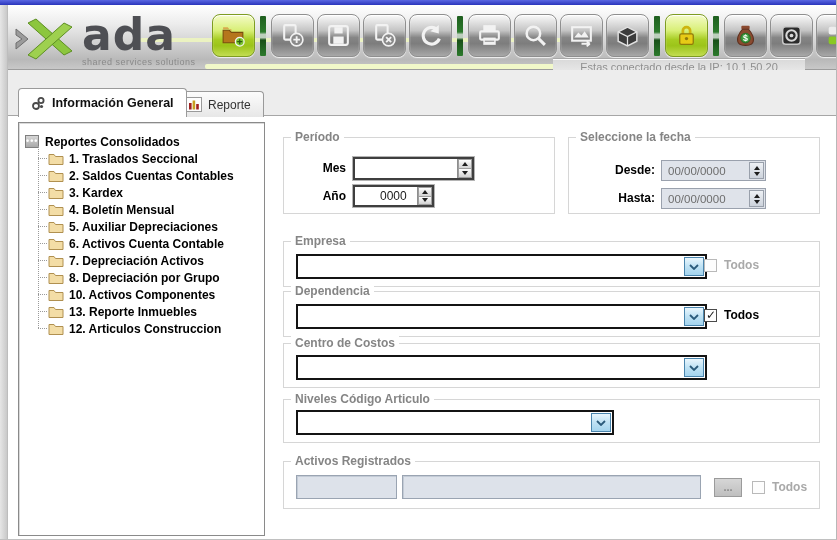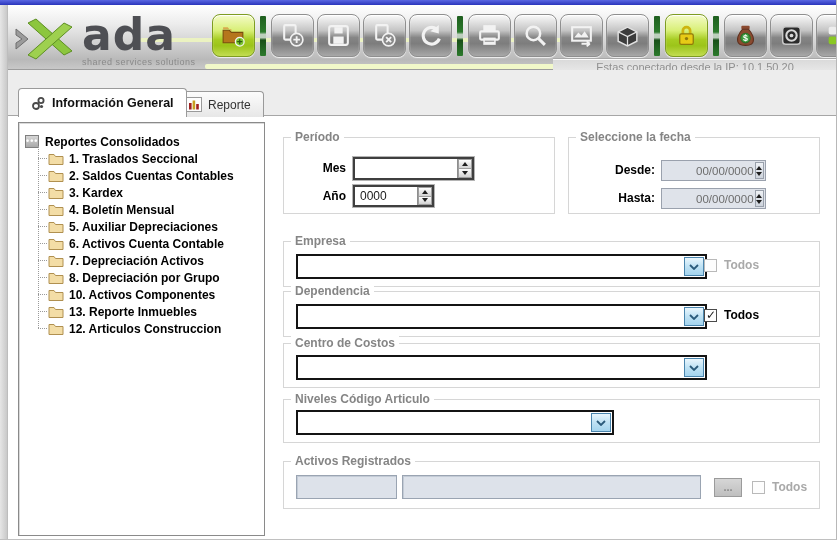--- a/index.html
+++ b/index.html
@@ -27,21 +27,21 @@
 
   .tb-buttons { position:absolute; left:212px; top:9px; display:flex; align-items:center; }
   .tbtn { width:43px; height:43px; border-radius:8px; margin-right:3px; cursor:pointer; flex:0 0 auto;
           border:1px solid #8f8f8f; display:flex; align-items:center; justify-content:center;
           background:linear-gradient(180deg,#fafafa 0%,#c4c4c4 38%,#868686 55%,#7d7d7d 70%,#a8a8a8 100%);
           box-shadow:inset 0 1px 1px #ffffff, 0 1px 1px rgba(255,255,255,.8); }
   .tbtn.green { background:linear-gradient(180deg,#f4fbc8 0%,#d8ef76 38%,#a6cc22 60%,#9cc41a 75%,#c3dd52 100%);
                 border-color:#7e9c22; }
   .tsep { width:6px; height:40px; margin:0 5px 0 2px; border-radius:1px;
           background:linear-gradient(180deg,#1e5e1e 0%,#2c7a2c 40%,#bccfbc 46%,#bccfbc 54%,#194f19 60%,#2c7a2c 100%); }
-  .status-bar { position:absolute; left:553px; top:53px; width:284px; height:17px;
+  .status-bar { position:absolute; left:553px; top:53px; width:252px; height:17px;
                 background:linear-gradient(180deg,#d9d9d9,#ececec); border-top:1px solid #a8a8a8;
                 box-shadow:inset 0 1px 0 #fbfbfb; display:flex; align-items:center; justify-content:center; }
   .status-text { font-size:11px; color:#8f8f8f; }
 
   
   .midstrip { position:absolute; left:8px; top:70px; width:829px; height:46px; background:#ededed; }
   .content { position:absolute; left:8px; top:115px; width:829px; height:425px; background:#ffffff;
              border-top:1px solid #a6a6a6; }
   .tab { position:absolute; display:flex; align-items:center; gap:6px; cursor:pointer;
          border:1px solid #9a9a9a; border-bottom:none; border-radius:4px 4px 0 0; padding:0 12px; }
@@ -78,21 +78,21 @@
   .spinbox .val { flex:1; font-size:12px; color:#1a1a1a; padding-left:5px; }
   .spin-col { width:15px; align-self:stretch; display:flex; flex-direction:column; border-left:1px solid #8e8e8e; }
   .spin-btn { flex:1; background:linear-gradient(180deg,#fdfdfd,#d2d2d2); border:1px solid #9e9e9e;
               display:flex; align-items:center; justify-content:center; cursor:pointer; }
   .spin-btn + .spin-btn { border-top:none; }
   .tri-up { width:0; height:0; border-left:3px solid transparent; border-right:3px solid transparent;
             border-bottom:4px solid #1d1d1d; }
   .tri-down { width:0; height:0; border-left:3px solid transparent; border-right:3px solid transparent;
               border-top:4px solid #1d1d1d; }
 
-  .datebox { position:absolute; background:#dfe3ea; border:1px solid #9aa1ad; display:flex; align-items:center;padding-left:28px; }
+  .datebox { position:absolute; background:#dfe3ea; border:1px solid #9aa1ad; display:flex; align-items:center; }
   .datebox .val { flex:1; font-size:11.5px; color:#6d6d6d; padding-left:6px; }
   .date-spin { width:15px; align-self:stretch; margin:1px; background:linear-gradient(180deg,#eef1f5,#cdd3dc);
                border:1px solid #99a0ab; display:flex; flex-direction:column; align-items:center;
                justify-content:center; gap:2px; cursor:pointer; }
 
   .combo { position:absolute; background:#fff; border:2px solid #141414; display:flex; align-items:center; }
   .combo .val { flex:1; font-size:12px; color:#111; padding-left:5px; }
   .combo-btn { width:20px; align-self:stretch; margin:1px; background:linear-gradient(180deg,#e9f6fd,#bfe2f4 50%,#a4d4ee);
                border:1px solid #4a85ad; display:flex; align-items:center; justify-content:center; cursor:pointer; }
 
@@ -343,21 +343,21 @@
       <span class="spin-col">
         <span class="spin-btn">
             <span class="tri-up"></span>
           </span>
         <span class="spin-btn">
             <span class="tri-down"></span>
           </span>
       </span>
     </div>
     <span class="flabel" style="left:0; top:51px; width:62px;">Año</span>
-    <div class="spinbox" style="left:69px; top:47px; width:81px; height:22px;">
+    <div class="spinbox" style="left:69px; top:47px; width:81px; height:22px;padding-left:20px;">
       <span class="val">0000</span>
       <span class="spin-col">
         <span class="spin-btn">
             <span class="tri-up"></span>
           </span>
         <span class="spin-btn">
             <span class="tri-down"></span>
           </span>
       </span>
     </div>

